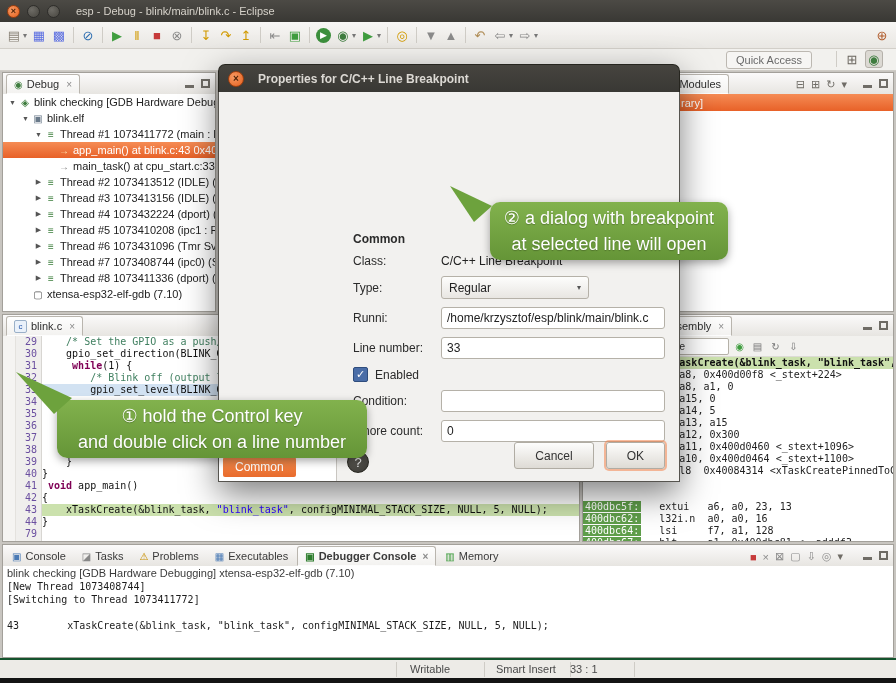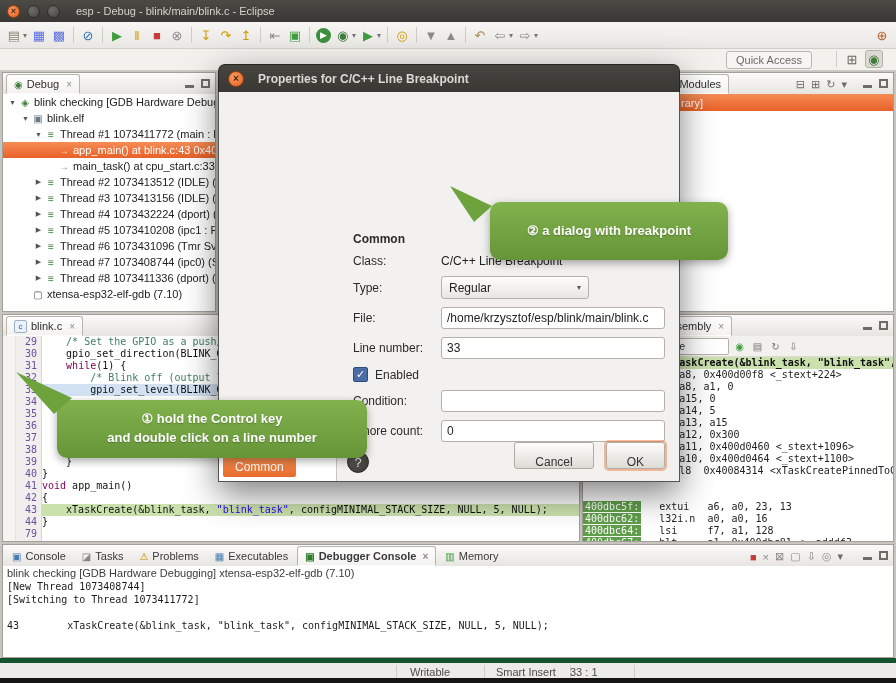--- a/index.html
+++ b/index.html
@@ -49,21 +49,21 @@
   
   .editor-body{display:flex;height:100%;font-family:"DejaVu Sans Mono",monospace;font-size:10px;line-height:12px;}
   .bp-margin{width:12px;background:#f5f4f2;border-right:1px solid #e4e2de;flex:none;}
   .gutter{width:26px;background:#f0efed;border-right:1px solid #d8d6d2;color:#6b4fa0;text-align:right;padding-right:4px;flex:none;box-sizing:border-box;}
   .gut-line{height:12px;}
   .codecol{flex:1;overflow:hidden;}
   .code-line{height:12px;white-space:pre;color:#111;}
   .code-line.hl-blue{background:#d2e2f2;}
   .code-line.hl-green{background:#cbe1ad;}
   .tok-cmt{color:#3f7f5f;}
-  .tok-kw{color:#7f0055;font-weight:normal;}
+  .tok-kw{color:#7f0055;font-weight:bold;margin-left:6px;}
   .tok-str{color:#2a00ff;}
   .tok-plain{color:#111;}
 
   
   .dis-toolbar{height:20px;border-bottom:1px solid #dddbd6;background:#f2f1ee;display:flex;align-items:center;padding-left:78px;gap:3px;}
   .dis-loc{width:60px;height:15px;border:1px solid #b5b1a8;border-radius:2px;font-size:10px;padding:0 3px;font-family:inherit;color:#333;background:#fff;}
   .dis-ticon{width:15px;height:15px;display:inline-flex;align-items:center;justify-content:center;font-size:10px;color:#777;}
   .dis-lines{font-family:"DejaVu Sans Mono",monospace;font-size:10px;line-height:12px;}
   .dis-line{height:12px;white-space:pre;color:#222;overflow:hidden;}
   .dis-line.dis-src{background:#cbe1ad;font-weight:bold;color:#111;}
@@ -76,21 +76,21 @@
   
   .btab{height:20px;display:flex;align-items:center;padding:0 7px;font-size:11px;color:#3a3a3a;gap:4px;margin-left:2px;white-space:nowrap;}
   .btab.sel{background:linear-gradient(#fefefe,#f3f2f0);border:1px solid #b9b5ae;border-bottom:1px solid #fdfdfd;border-radius:3px 3px 0 0;font-weight:bold;box-sizing:border-box;}
   .btab-icon{font-size:10px;}
   .btab-close{font-size:10px;color:#8a8a8a;margin-left:2px;}
   .con-icons{display:flex;gap:6px;align-items:center;margin-left:auto;margin-right:50px;margin-bottom:3px;font-size:11px;color:#6f6c66;}
   .con-header{font-size:11px;color:#3b3b3b;padding:1px 4px;white-space:nowrap;}
   .con-line{font-family:"DejaVu Sans Mono",monospace;font-size:10px;line-height:13px;height:13px;white-space:pre;color:#1c1c1c;padding-left:4px;}
 
   
-  .statusbar{position:absolute;left:0;top:658px;right:0;height:20px;background:#edebe7;border-top:5px solid #14532d;font-size:11px;color:#4a4a4a;}
+  .statusbar{position:absolute;left:0;top:658px;right:0;height:20px;background:#edebe7;border-top:2px solid #14532d;font-size:11px;color:#4a4a4a;}
   .st-item{position:absolute;top:3px;}
   .st-sep{position:absolute;top:2px;width:1px;height:15px;background:#cfccc6;}
   .bottomstrip{position:absolute;left:0;top:678px;right:0;height:5px;background:#141414;}
 
   
   .dialog{position:absolute;left:218px;top:64px;width:462px;height:418px;z-index:40;box-shadow:0 12px 34px rgba(0,0,0,.5);border-radius:7px 7px 3px 3px;}
   .dlg-titlebar{height:28px;background:linear-gradient(#46443f,#393834);border-radius:7px 7px 0 0;display:flex;align-items:center;border:1px solid #26251f;border-bottom:none;box-sizing:border-box;}
   .dlg-close{width:16px;height:16px;border-radius:50%;background:radial-gradient(circle at 35% 35%,#f79a63,#e4601e);border:1px solid #9c3e0f;color:#4d2309;font-size:10px;font-weight:bold;display:flex;align-items:center;justify-content:center;margin-left:9px;box-sizing:border-box;line-height:1;}
   .dlg-title{color:#dcd9d4;font-size:12px;font-weight:bold;margin-left:14px;}
   .dlg-body{position:absolute;left:0;right:0;top:28px;bottom:0;background:#f2f1ef;border:1px solid #56544f;border-top:none;display:flex;box-sizing:border-box;align-items:flex-end;}
@@ -103,27 +103,27 @@
   .dlg-nav .caret{font-size:9px;}
   .frow{display:flex;align-items:center;margin-top:8px;}
   .frow .flabel{width:88px;font-size:12px;color:#2b2b2b;flex:none;}
   .fvalue{font-size:12px;color:#222;}
   .combo{width:148px;height:23px;background:linear-gradient(#fdfdfc,#e8e6e2);border:1px solid #b5b1a8;border-radius:3px;display:flex;align-items:center;justify-content:space-between;padding:0 7px;font-size:12px;color:#222;box-sizing:border-box;}
   .combo .caret{font-size:8px;color:#555;}
   input.txt{flex:1;height:22px;border:1px solid #b5b1a8;border-radius:3px;padding:0 5px;font-size:12px;font-family:"Liberation Sans",sans-serif;background:#fff;color:#222;box-sizing:border-box;min-width:0;}
   .checkbox{width:15px;height:15px;background:#4a6da7;border:1px solid #2f4d7d;color:#fff;font-size:11px;display:flex;align-items:center;justify-content:center;border-radius:2px;box-sizing:border-box;}
   .cblabel{font-size:12px;margin-left:7px;color:#2b2b2b;}
   .dlg-buttons{margin-top:auto;display:flex;justify-content:flex-end;gap:12px;padding-bottom:2px;}
-  .btn{height:27px;padding:12px 20px;background:linear-gradient(#fdfdfc,#dedbd5);border:1px solid #b0aca3;border-radius:3px;font-size:12px;color:#333;font-family:inherit;}
+  .btn{height:27px;padding:5px 20px;background:linear-gradient(#fdfdfc,#dedbd5);border:1px solid #b0aca3;border-radius:3px;font-size:12px;color:#333;font-family:inherit;}
   .btn.ok{box-shadow:0 0 0 2px rgba(243,122,62,.5);}
   .dlg-help{position:absolute;left:10px;bottom:8px;width:22px;height:22px;border-radius:50%;background:radial-gradient(circle at 35% 35%,#5a5852,#3a3935);color:#eee;font-size:13px;display:flex;align-items:center;justify-content:center;border:1px solid #26251f;box-sizing:border-box;}
 
   
   .callout{position:absolute;z-index:60;background:linear-gradient(180deg,#82b24d,#659537);border-radius:10px;color:#fff;text-align:center;display:flex;flex-direction:column;justify-content:center;box-shadow:0 3px 8px rgba(0,0,0,.35);}
-  .callout .cl{font-size:13px;font-weight:bold;text-shadow:0 1px 1px rgba(0,0,0,.25);line-height:1.45;}
+  .callout .cl{font-size:18px;font-weight:normal;text-shadow:0 1px 1px rgba(0,0,0,.25);line-height:1.45;}
   .callout-tail{position:absolute;z-index:59;}
 </style>
 </head>
 <body>
 
 <div id="root">
 
   <div class="titlebar">
     <span class="winbtn close">×</span>
     <span class="winbtn dim"></span>
@@ -511,21 +511,21 @@
           <span class="fvalue">C/C++ Line Breakpoint</span>
         </div>
         <div class="frow">
           <span class="flabel">Type:</span>
           <span class="combo">
             <span>Regular</span>
             <span class="caret">▾</span>
           </span>
         </div>
         <div class="frow">
-          <span class="flabel">File:</span>
+          <span class="flabel">Runni:</span>
           <input class="txt" value="/home/krzysztof/esp/blink/main/blink.c" style="">
         </div>
         <div class="frow">
           <span class="flabel">Line number:</span>
           <input class="txt" value="33" style="">
         </div>
         <div class="frow">
           <span class="checkbox">✓</span>
           <span class="cblabel">Enabled</span>
         </div>
@@ -544,20 +544,21 @@
         <span class="dlg-help">?</span>
       </div>
     </div>
   </div>
 
   <svg class="callout-tail" style="left:444px;top:186px;z-index:61;" width="64" height="40">
     <polygon points="6,0 30,36 48,20" fill="#6da23d"></polygon>
   </svg>
   <div class="callout" style="left:490px;top:202px;width:238px;height:58px;">
     <span class="cl">② a dialog with breakpoint</span>
+    <span class="cl">at selected line will  open</span>
   </div>
 
   <svg class="callout-tail" style="left:12px;top:372px;z-index:61;" width="74" height="46">
     <polygon points="4,0 42,42 60,26" fill="#6da23d"></polygon>
   </svg>
   <div class="callout" style="left:57px;top:400px;width:310px;height:58px;">
     <span class="cl">① hold the Control key</span>
     <span class="cl">and double click on a line number</span>
   </div>
 

